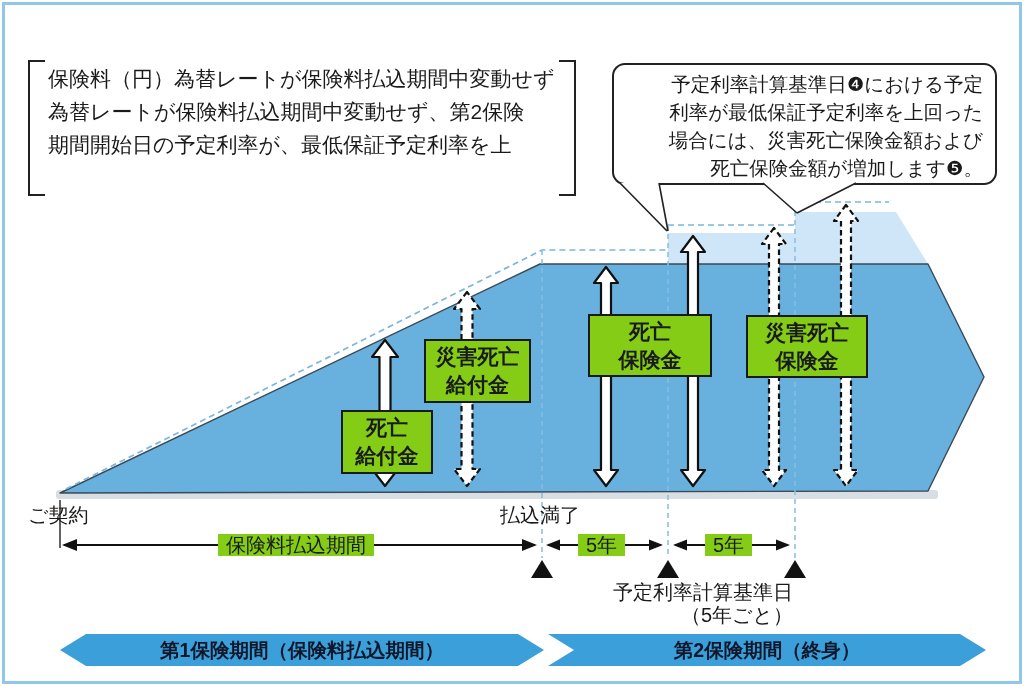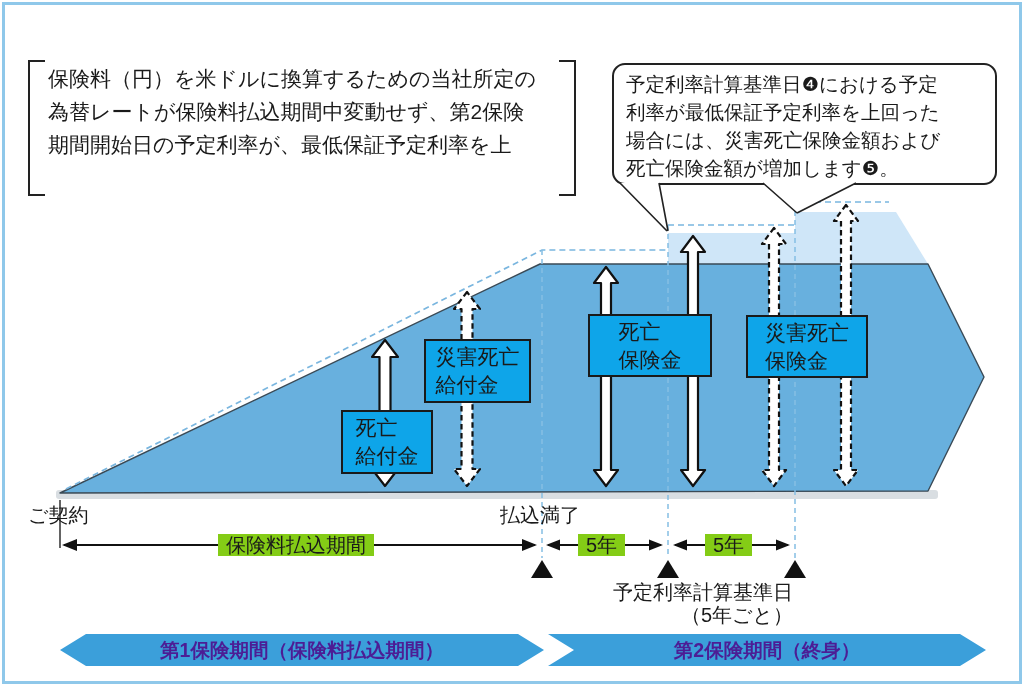--- a/index.html
+++ b/index.html
@@ -29,46 +29,46 @@
   .bracket{position:absolute;top:0;bottom:0;width:15px;}
   .bracket.l{left:0;border:2px solid #222;border-right:none;}
   .bracket.r{right:0;border:2px solid #222;border-left:none;}
 
   
   .callout{
     left:612px;top:63px;width:385px;height:122px;box-sizing:border-box;
     border:2px solid #222;border-radius:13px;background:#fff;
     font-size:19.5px;line-height:28px;padding:5px 12px;
   }
-  .callout .line{display:block;white-space:nowrap;}
+  .callout .line{display:block;white-space:nowrap;text-align:right;}
 
   
   .benefit-box{
-    box-sizing:border-box;background:#0ea5e9;border:2px solid #1a1a1a;
-    font-size:21px;font-weight:400;line-height:28px;text-align:left;
+    box-sizing:border-box;background:#84cc16;border:2px solid #1a1a1a;
+    font-size:21px;font-weight:700;line-height:28px;text-align:center;
     white-space:pre-line;display:flex;align-items:center;justify-content:center;
   }
   .bb1{left:341px;top:410px;width:92px;height:64px;}
   .bb2{left:424px;top:339px;width:107px;height:64px;}
   .bb3{left:588px;top:314px;width:124px;height:63px;}
   .bb4{left:746px;top:315px;width:122px;height:63px;}
 
   
   .tl-text{font-size:20px;white-space:nowrap;}
   .contract{left:28px;top:502px;}
   .paid-up{left:500px;top:502px;}
   .on-line{background:#84cc16;padding:0 8px;font-size:20px;white-space:nowrap;}
   .pp-wrap{left:218px;top:532px;}
   .y5a{left:578px;top:532px;}
   .y5b{left:705px;top:532px;}
   .base-date{left:543px;top:581px;width:250px;text-align:right;font-size:20px;line-height:23px;}
 
   
   .bar{
-    top:634px;height:32px;background:#3b9fda;color:#4c1d95;
+    top:634px;height:32px;background:#3b9fda;color:#0f172a;
     font-size:19.5px;font-weight:700;line-height:32px;text-align:center;white-space:nowrap;
   }
   .bar1{left:60px;width:484px;-webkit-clip-path:polygon(26px 0,458px 0,484px 16px,458px 32px,26px 32px,0 16px);clip-path:polygon(26px 0,458px 0,484px 16px,458px 32px,26px 32px,0 16px);}
   .bar2{left:548px;width:438px;-webkit-clip-path:polygon(0 0,412px 0,438px 16px,412px 32px,0 32px,26px 16px);clip-path:polygon(0 0,412px 0,438px 16px,412px 32px,0 32px,26px 16px);}
 </style>
 </head>
 <body>
 
 <div class="canvas">
 
@@ -110,21 +110,21 @@
 
     <polygon points="531,578 553,578 542,560" fill="#111"></polygon>
     <polygon points="657,578 679,578 668,560" fill="#111"></polygon>
     <polygon points="784,578 806,578 795,560" fill="#111"></polygon>
   </svg>
 
 
   <div class="abs note-box">
     <span class="bracket l"></span>
     <span class="bracket r"></span>
-    <span class="line">保険料（円）を米ドルに換算するための当社所定の</span>
+    <span class="line">保険料（円）為替レートが保険料払込期間中変動せず</span>
     <span class="line">為替レートが保険料払込期間中変動せず、第2保険</span>
     <span class="line">期間開始日の予定利率が、最低保証予定利率を上</span>
   </div>
 
   <div class="abs callout">
     <span class="line">予定利率計算基準日❹における予定</span>
     <span class="line">利率が最低保証予定利率を上回った</span>
     <span class="line">場合には、災害死亡保険金額および</span>
     <span class="line">死亡保険金額が増加します❺。</span>
   </div>

